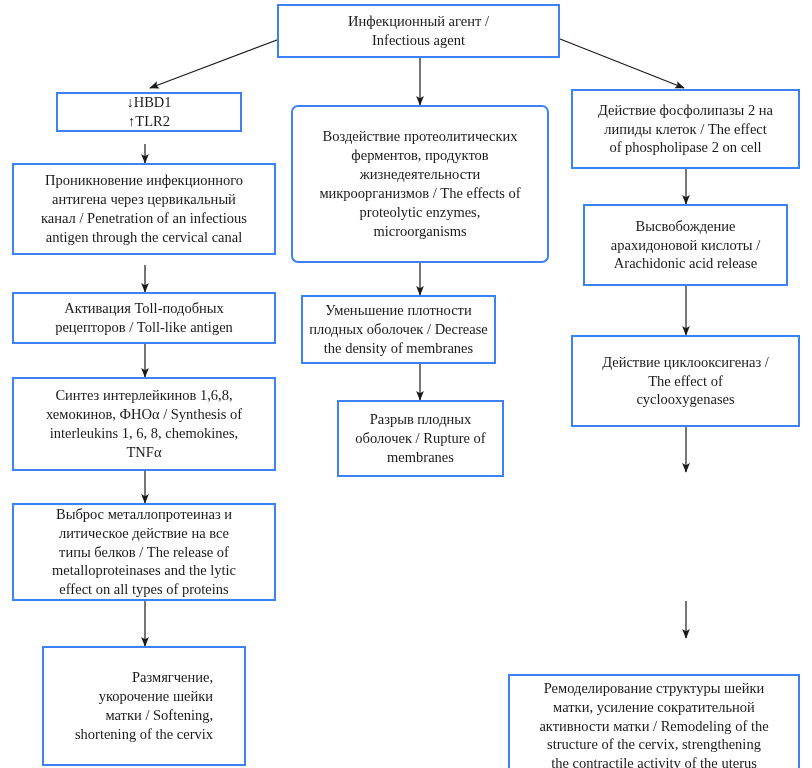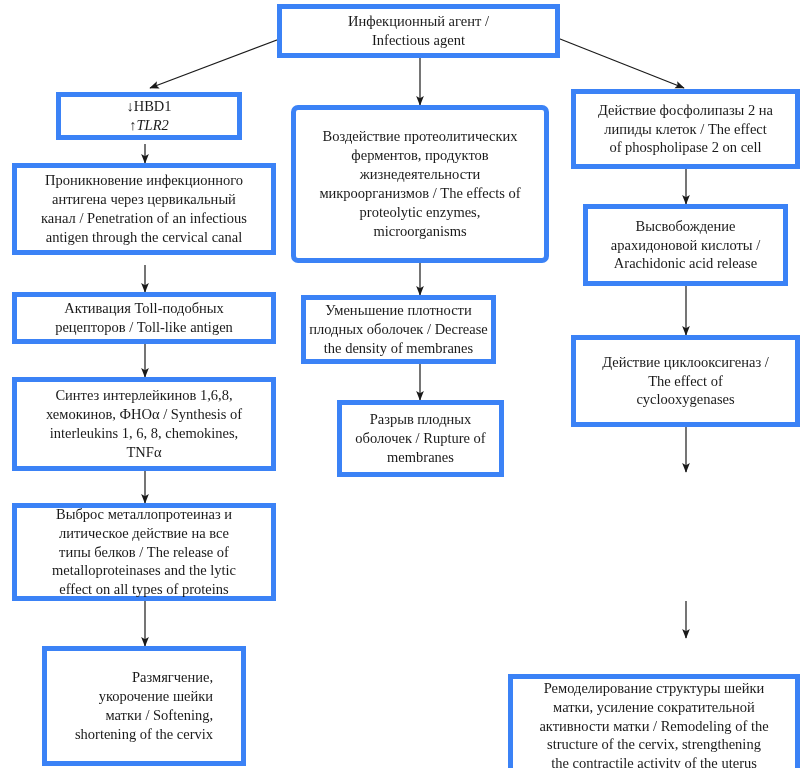--- a/index.html
+++ b/index.html
@@ -12,35 +12,35 @@
     position: relative;
     width: 812px;
     height: 768px;
     background: #ffffff;
     font-family: "Liberation Serif", "DejaVu Serif", serif;
     overflow: hidden;
   }
   .node {
     position: absolute;
     box-sizing: border-box;
-    border: 5px solid #3b82f6;
+    border: 2px solid #3b82f6;
     background: #ffffff;
     color: #1a1a1a;
     display: flex;
     align-items: center;
     justify-content: center;
     text-align: center;
     font-size: 14.5px;
     line-height: 1.30;
     padding: 3px 0;
     white-space: pre-line;
     z-index: 2;
   }
   .node .ln { display: block; }
-  .node .ln.ital { font-style: italic; }
+  .node .ln.ital { }
   svg#edges {
     position: absolute;
     left: 0;
     top: 0;
     width: 812px;
     height: 768px;
     z-index: 1;
     pointer-events: none;
   }
 </style>
@@ -73,21 +73,21 @@
 
     <line x1="686" y1="169" x2="686" y2="204" stroke="#1a1a1a" stroke-width="1.2" marker-end="url(#arrow)"></line>
     <line x1="686" y1="286" x2="686" y2="335" stroke="#1a1a1a" stroke-width="1.2" marker-end="url(#arrow)"></line>
     <line x1="686" y1="427" x2="686" y2="472" stroke="#1a1a1a" stroke-width="1.2" marker-end="url(#arrow)"></line>
     <line x1="686" y1="601" x2="686" y2="638" stroke="#1a1a1a" stroke-width="1.2" marker-end="url(#arrow)"></line>
   </svg>
 
   <div class="node" style="left:277px; top:4px; width:283px; height:54px;">Инфекционный агент /
 Infectious agent</div>
 
-  <div class="node" style="left:56px; top:92px; width:186px; height:48px; flex-direction:column;">
+  <div class="node" style="left:56px; top:92px; width:186px; height:40px; flex-direction:column;">
     <span class="ln">↓HBD1</span>
     <span class="ln ital">↑TLR2</span>
   </div>
 
   <div class="node" style="left:12px; top:163px; width:264px; height:92px;">Проникновение инфекционного
 антигена через цервикальный
 канал / Penetration of an infectious
 antigen through the cervical canal</div>
 
   <div class="node" style="left:12px; top:292px; width:264px; height:52px;">Активация Toll-подобных

